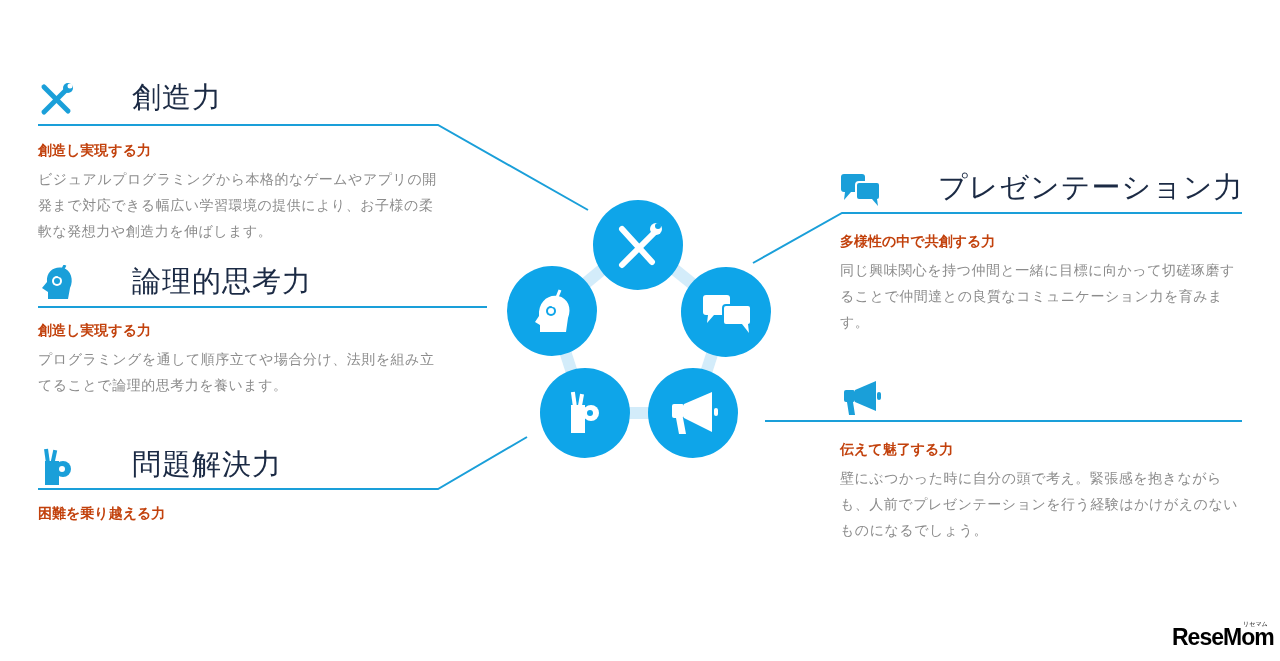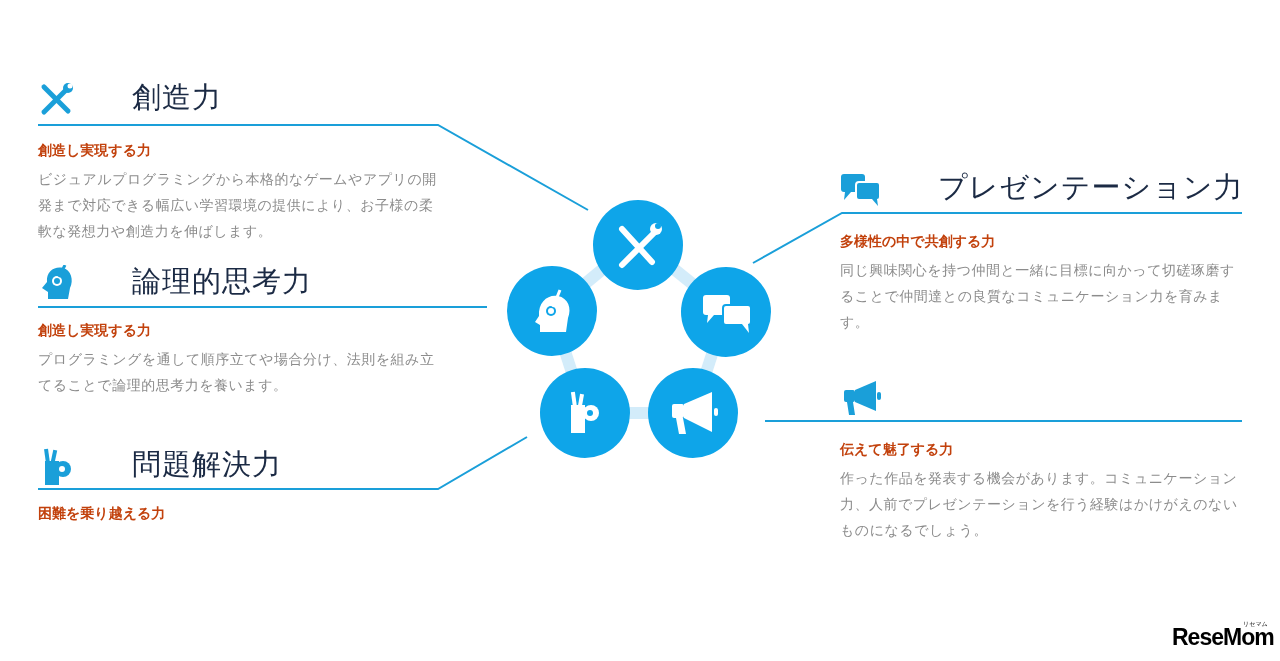--- a/index.html
+++ b/index.html
@@ -156,19 +156,19 @@
     <span class="title-icon" style="width:42px">
       <svg width="42" height="36">
           <rect x="4" y="10" width="11" height="12" rx="2" fill="#1a9fd9"></rect>
           <polygon points="15,10 36,1 36,31 15,22" fill="#1a9fd9"></polygon>
           <rect x="37" y="12" width="4" height="8" rx="2" fill="#1a9fd9"></rect>
           <polygon points="7,22 13,22 15,35 9,35" fill="#1a9fd9"></polygon>
         </svg>
     </span>
   </div>
   <div class="subtitle" style="margin-top:24px">伝えて魅了する力</div>
-  <div class="desc">作った作品を発表する機会があります。コミュニケーション力、人前でプレゼンテーションを行う経験はかけがえのないものになるでしょう。</div>
+  <div class="desc">壁にぶつかった時に自分の頭で考え。緊張感を抱きながらも、人前でプレゼンテーションを行う経験はかけがえのないものになるでしょう。</div>
 </div>
 
 <div class="logo">
   <span>ReseMom</span>
   <small>リセマム</small>
 </div>
 
 </body></html>

